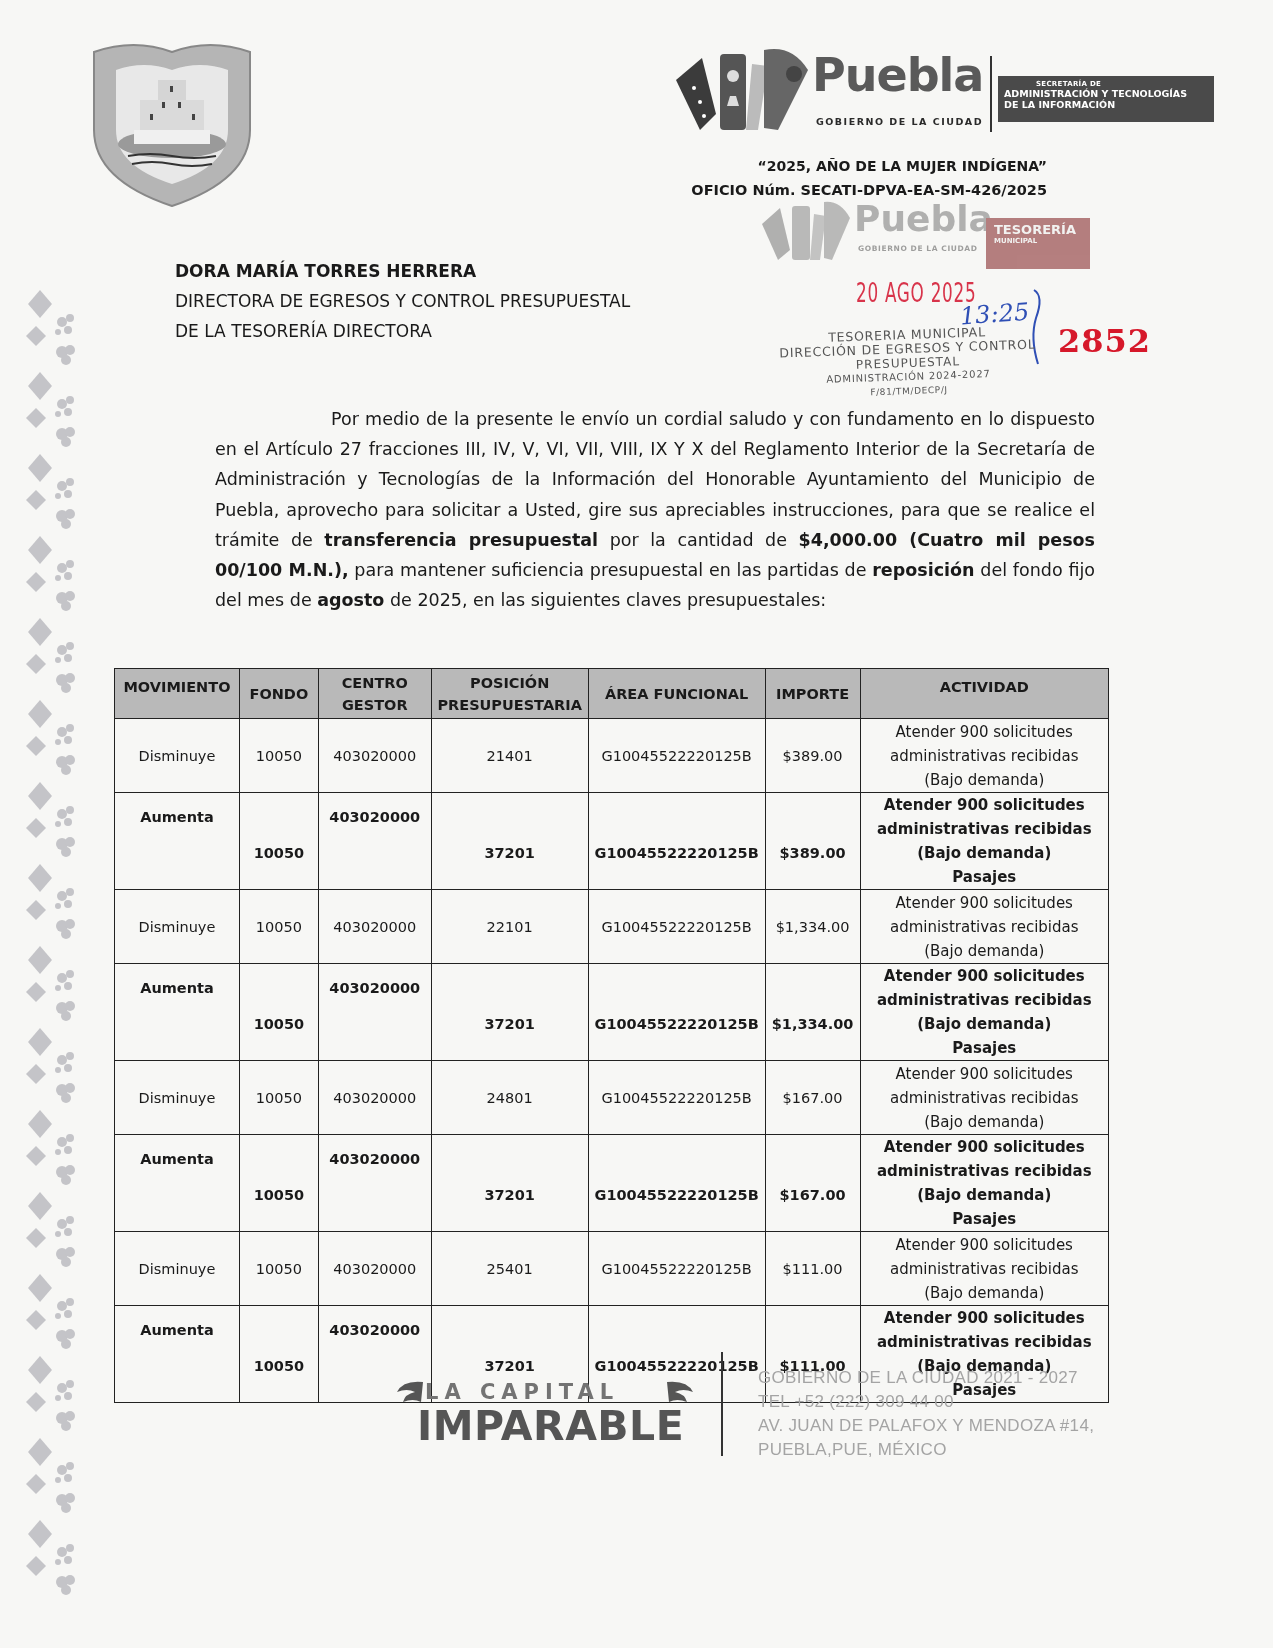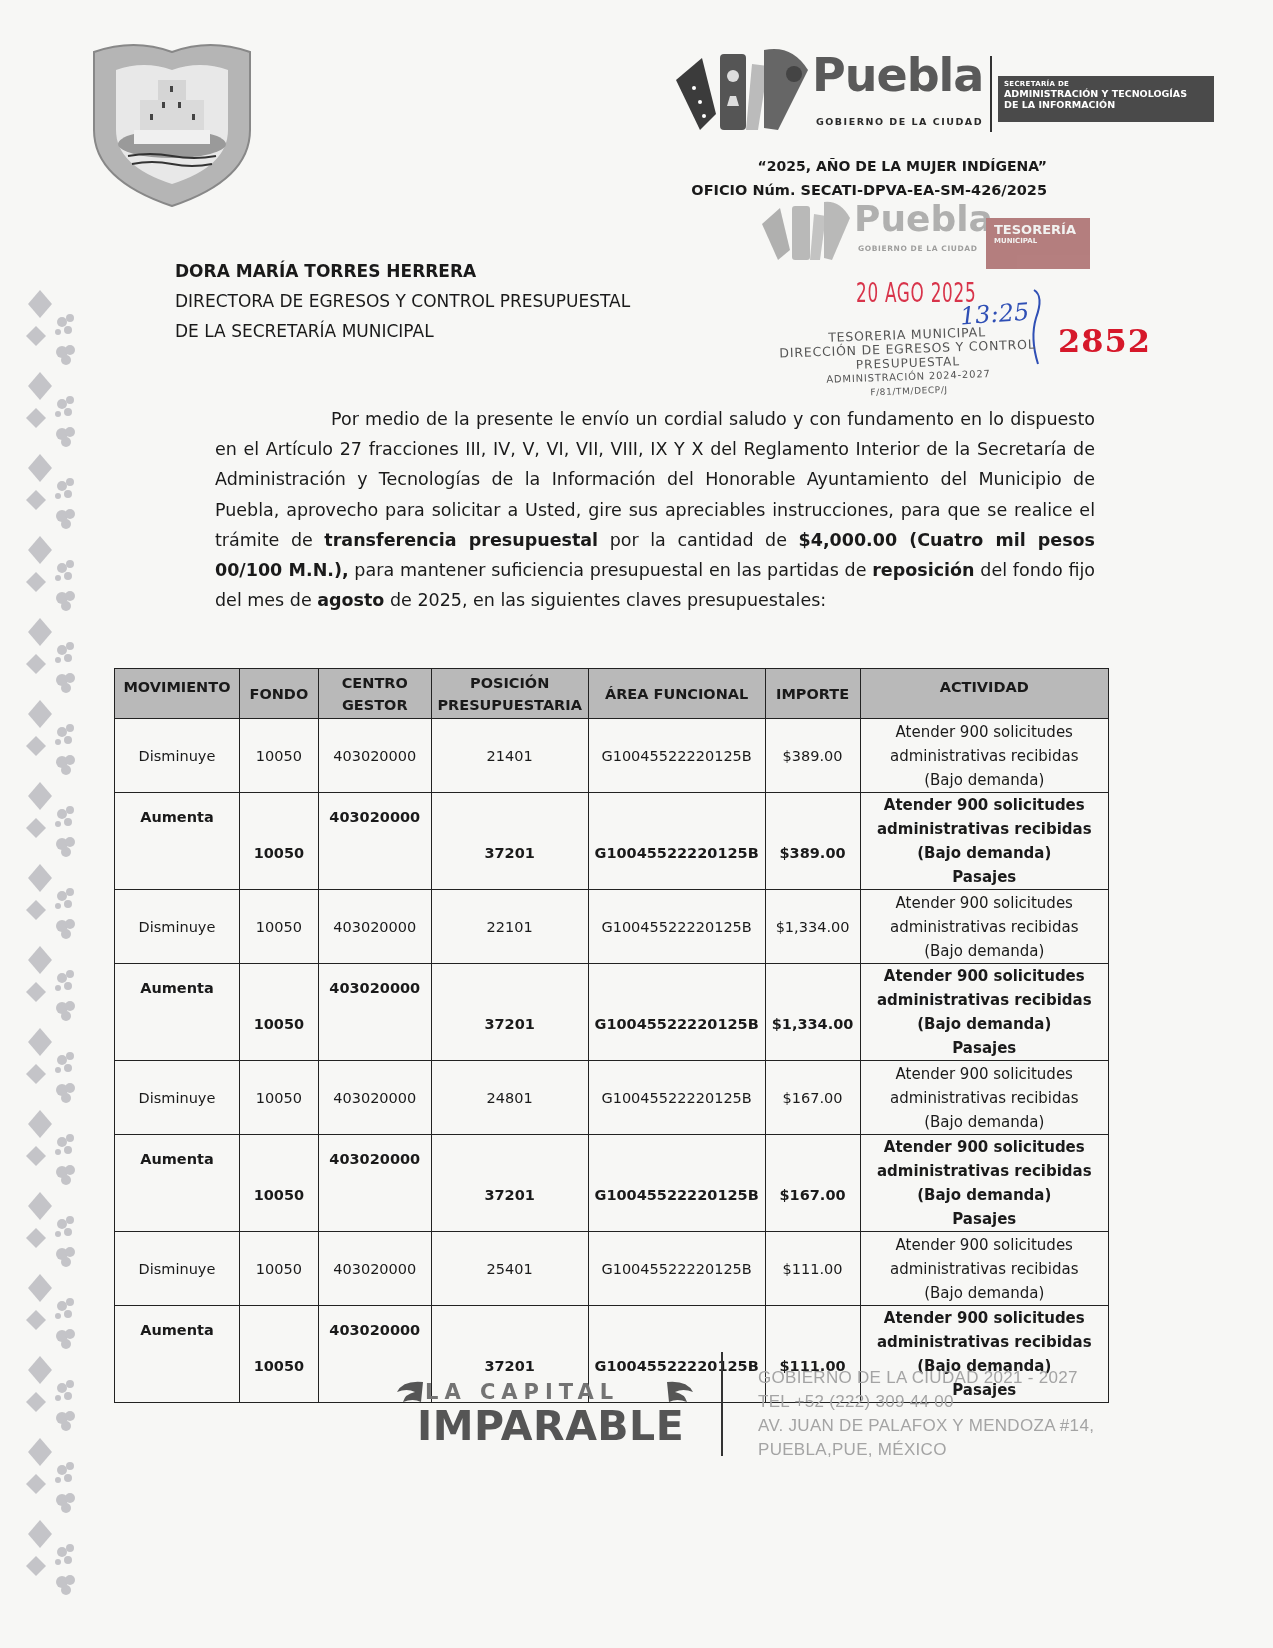--- a/index.html
+++ b/index.html
@@ -12,21 +12,21 @@
   
   .crest { position: absolute; left: 84px; top: 30px; width: 176px; height: 178px; }
 
   
   .logo-block { position: absolute; left: 672px; top: 44px; width: 560px; height: 90px; }
   .logo-art { position: absolute; left: 0; top: 0; width: 138px; height: 88px; }
   .logo-word { position: absolute; left: 140px; top: 4px; font-family: "DejaVu Sans", sans-serif; font-weight: bold; font-size: 46px; color: #5a5a5a; letter-spacing: -1px; }
   .logo-sub { position: absolute; left: 144px; top: 72px; font-size: 9.5px; font-weight: bold; color: #2a2a2a; letter-spacing: 1.5px; }
   .logo-vline { position: absolute; left: 318px; top: 12px; width: 2px; height: 76px; background: #333; }
   .logo-box { position: absolute; left: 326px; top: 32px; width: 216px; height: 46px; background: #4a4a4a; color: #fff; padding: 4px 6px; }
-  .logo-box .l1 { font-size: 7px; font-weight: bold; letter-spacing: 0.3px; }
+  .logo-box .l1 { font-size: 7px; font-weight: bold; letter-spacing: 0.3px; margin-left: 32px; }
   .logo-box .l2, .logo-box .l3 { font-size: 9.5px; font-weight: bold; line-height: 11px; }
 
   .slogan { position: absolute; right: 226px; top: 158px; font-size: 14px; font-weight: bold; text-align: right; }
   .oficio { position: absolute; right: 226px; top: 182px; font-size: 14.5px; font-weight: bold; text-align: right; }
 
   
   .stamp-logo { position: absolute; left: 760px; top: 200px; width: 330px; height: 62px; opacity: 0.55; }
   .stamp-logo .word { position: absolute; left: 94px; top: -2px; font-size: 36px; font-weight: bold; color: #777; }
   .stamp-logo .sub { position: absolute; left: 98px; top: 44px; font-size: 7.5px; font-weight: bold; color: #555; letter-spacing: 0.6px; }
   .stamp-logo .box { position: absolute; left: 226px; top: 18px; width: 104px; height: 51px; background: #7f1d1d; color: #eee; font-weight: bold; padding: 4px 8px; }
@@ -184,21 +184,21 @@
   <div class="r1">TESORERIA MUNICIPAL</div>
   <div class="r2">DIRECCIÓN DE EGRESOS Y CONTROL</div>
   <div class="r3">PRESUPUESTAL</div>
   <div class="r4">ADMINISTRACIÓN 2024-2027</div>
   <div class="r5">F/81/TM/DECP/J</div>
 </div>
 
 <div class="addressee">
   <div class="name">DORA MARÍA TORRES HERRERA</div>
   <div>DIRECTORA DE EGRESOS Y CONTROL PRESUPUESTAL</div>
-  <div>DE LA SECRETARÍA MUNICIPAL</div>
+  <div>DE LA TESORERÍA DIRECTORA</div>
 </div>
 
 <div class="body-text"><span class="indent"></span><span>Por medio de la presente le envío un cordial saludo y con fundamento en lo dispuesto en el Artículo 27 fracciones III, IV, V, VI, VII, VIII, IX Y X  del Reglamento Interior de la Secretaría de Administración y Tecnologías de la Información del Honorable Ayuntamiento del Municipio de Puebla, aprovecho para solicitar a Usted, gire sus apreciables instrucciones, para que se realice el trámite de </span><b>transferencia presupuestal</b><span> por la cantidad de </span><b>$4,000.00 (Cuatro mil pesos 00/100 M.N.),</b><span> para mantener suficiencia presupuestal en las partidas de </span><b>reposición</b><span> del fondo fijo del mes de </span><b>agosto</b><span> de 2025, en las siguientes claves presupuestales:</span></div>
 
 <table class="tbl">
   <colgroup>
     <col style="width:125px">
       <col style="width:79px">
       <col style="width:113px">
       <col style="width:157px">

